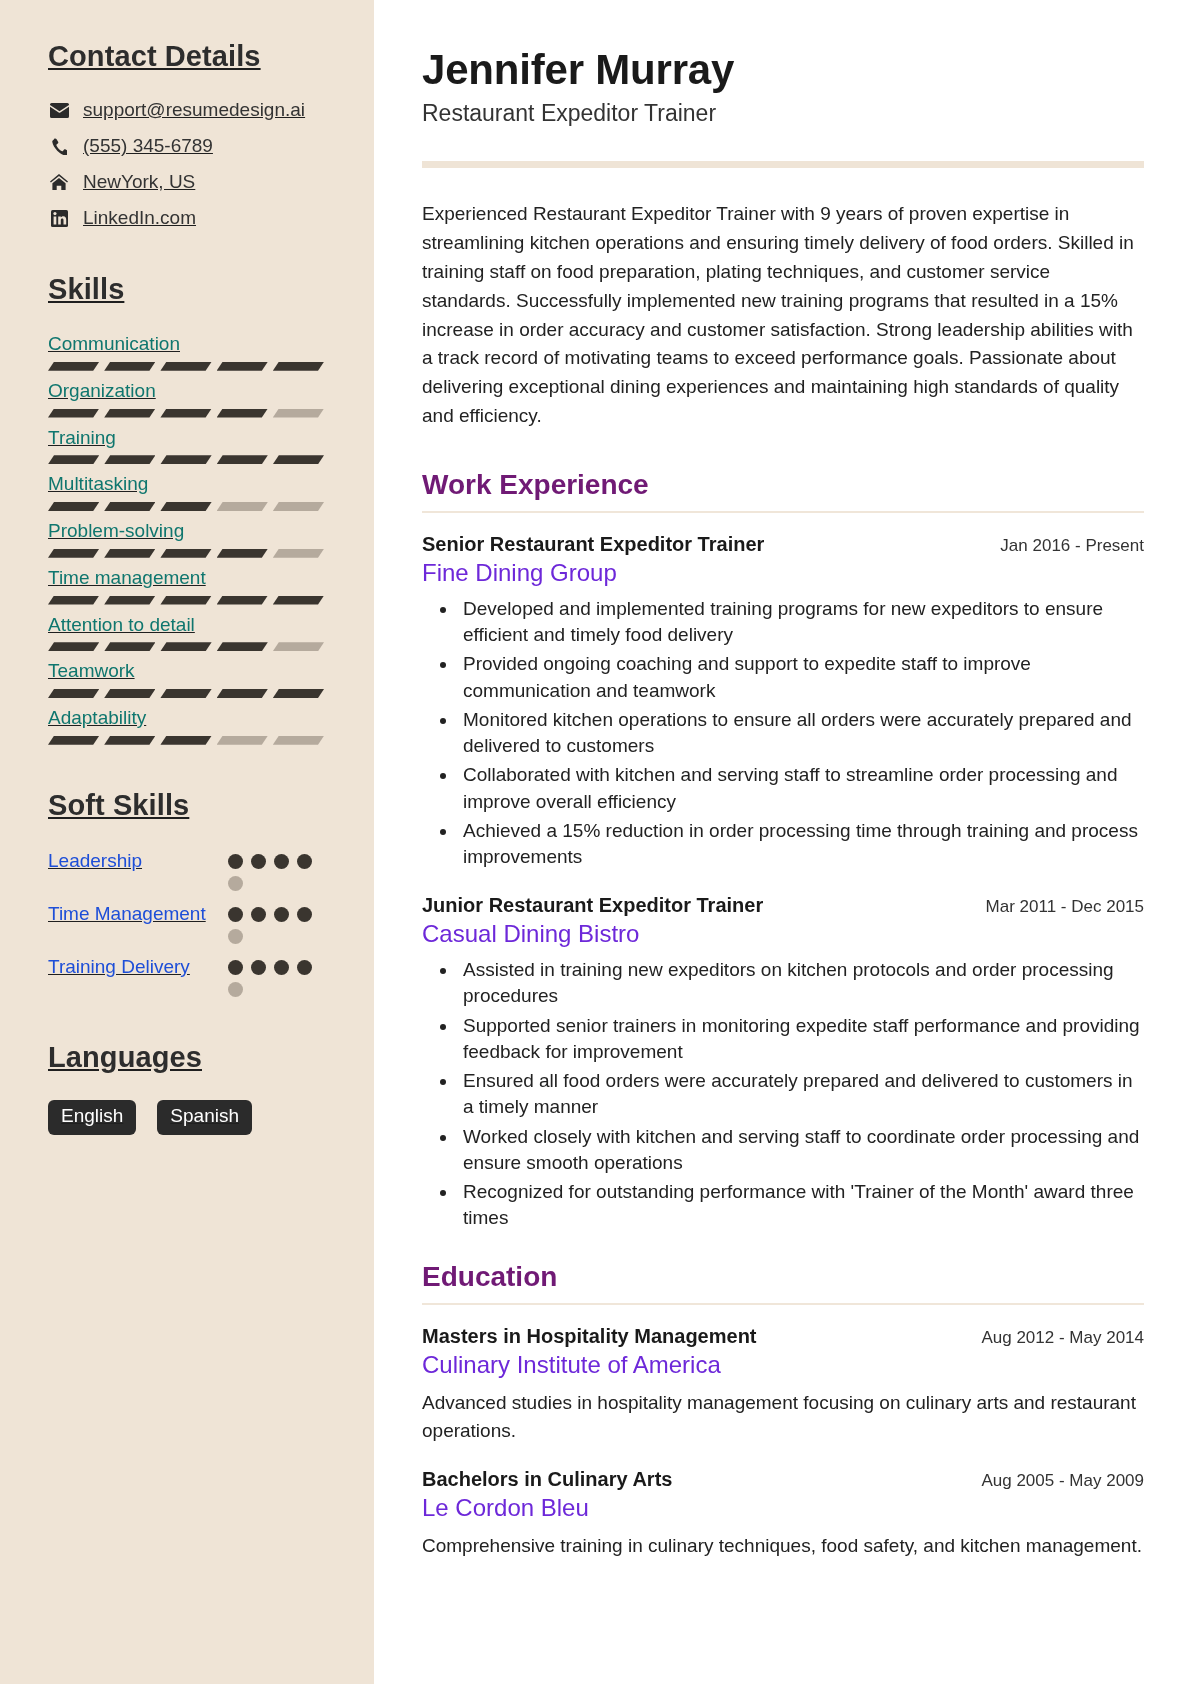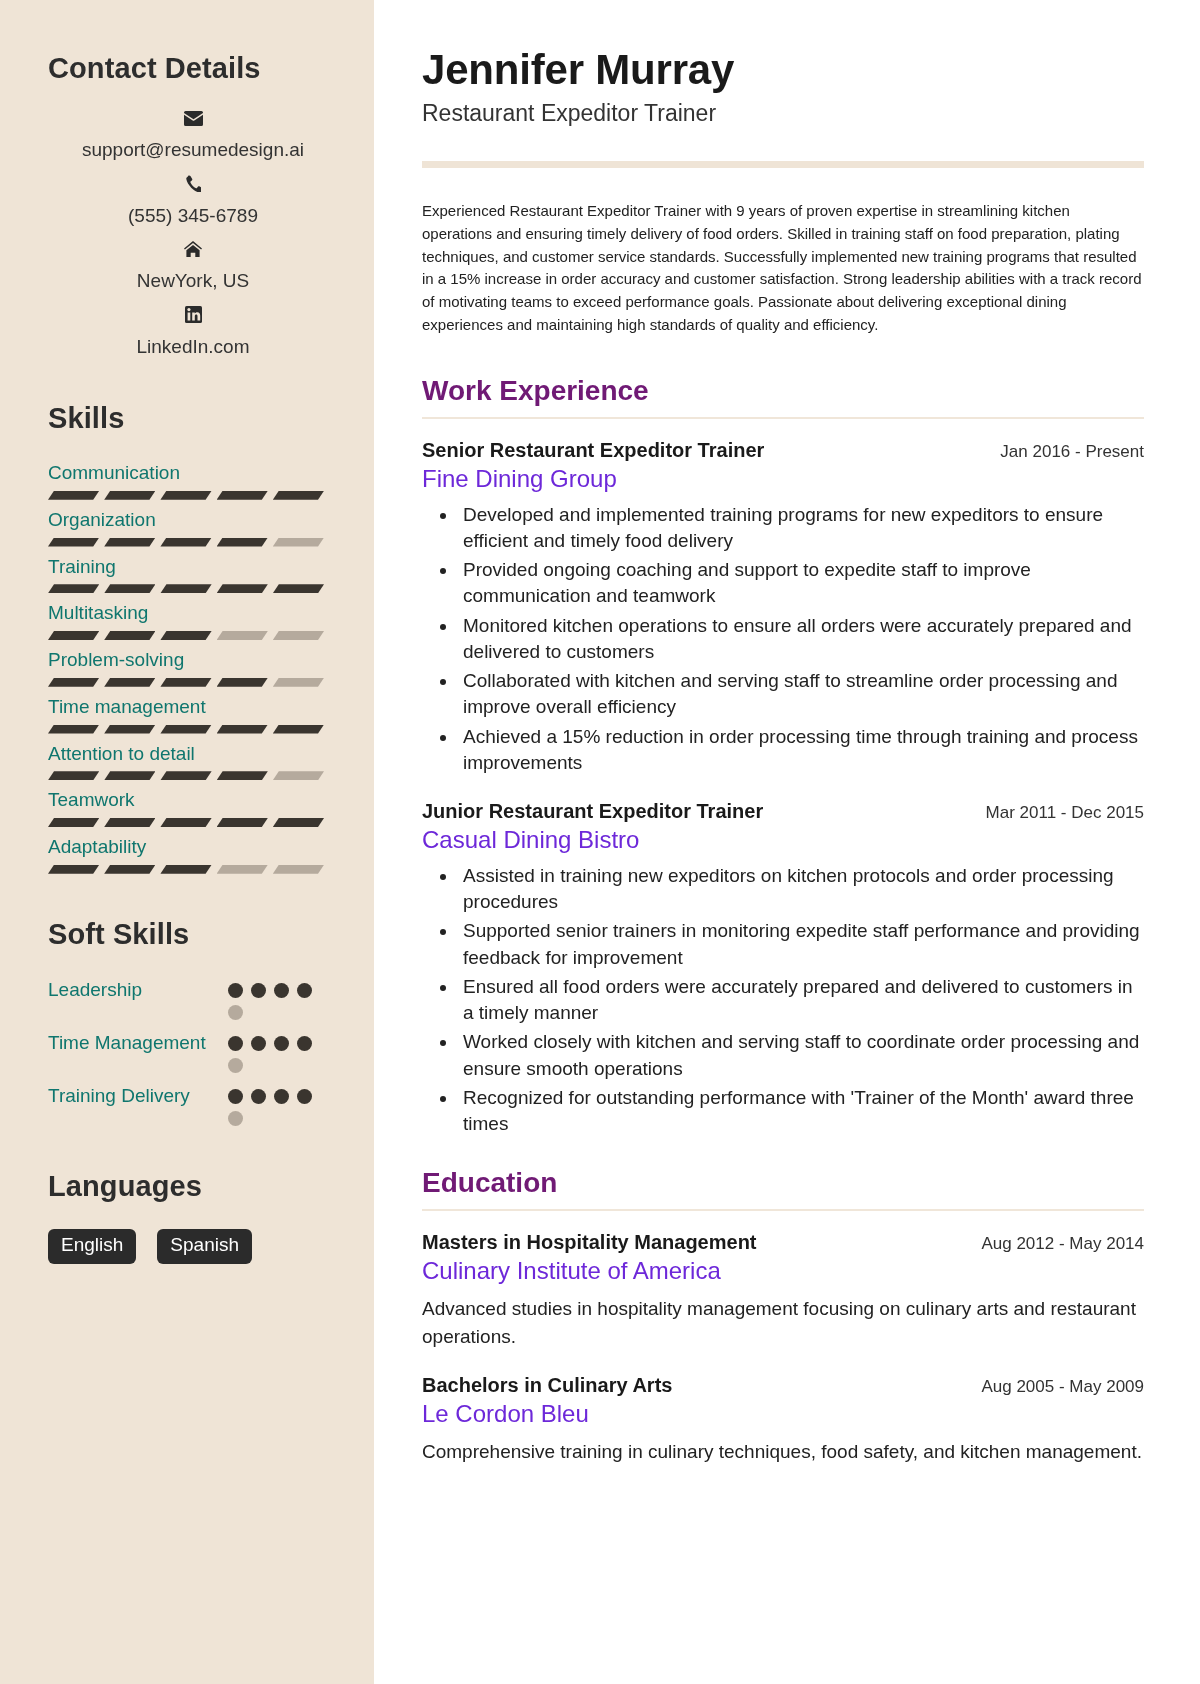--- a/index.html
+++ b/index.html
@@ -12,40 +12,40 @@
     color: #1f1f1f;
     overflow: hidden;
   }
   .resume { display: flex; width: 1200px; height: 1684px; }
 
   
   .sidebar {
     width: 374px;
     min-width: 374px;
     background: #efe4d6;
-    padding: 52px 36px 0 48px;
+    padding: 40px 36px 0 48px;
+    text-decoration: underline;
   }
   .side-h {
     font-size: 29px;
     font-weight: bold;
     color: #2d2d2d;
     letter-spacing: .1px;
     margin: 0 0 26px 0;
   }
   .side-h.mt { margin-top: 44px; }
 
   .contact-list { margin: 0 0 4px 0; }
   .contact-row {
     display: flex;
     align-items: center;
     gap: 13px;
     margin-bottom: 14px;
     font-size: 19px;
     color: #333333;
-    flex-direction: column;
   }
   .contact-row .ic {
     width: 22px; min-width: 22px;
     display: flex; align-items: center; justify-content: center;
     color: #2b2b2b;
   }
   .contact-row .ic svg { display: block; }
 
   
   .skill { margin-bottom: 8px; }
@@ -66,21 +66,21 @@
   .seg.off { background: #b5aa9d; }
 
   
   .soft-row {
     display: flex;
     align-items: flex-start;
     margin-bottom: 10px;
   }
   .soft-name {
     font-size: 19px;
-    color: #0f766e;
+    color: #1d4ed8;
     width: 180px;
     line-height: 1.35;
   }
   .dots {
     display: flex;
     flex-wrap: wrap;
     width: 84px;
     gap: 7px 8px;
     padding-top: 6px;
   }
@@ -117,21 +117,21 @@
     font-size: 23px;
     color: #333333;
     margin: 0;
   }
   .head-rule {
     height: 7px;
     background: #efe4d6;
     margin: 34px 0 32px 0;
   }
   .summary {
-    font-size: 15px;
+    font-size: 19px;
     line-height: 1.52;
     color: #222222;
     margin: 0 0 38px 0;
     text-align: left;
   }
 
   .sec-h {
     font-size: 28px;
     font-weight: bold;
     color: #701a75;

